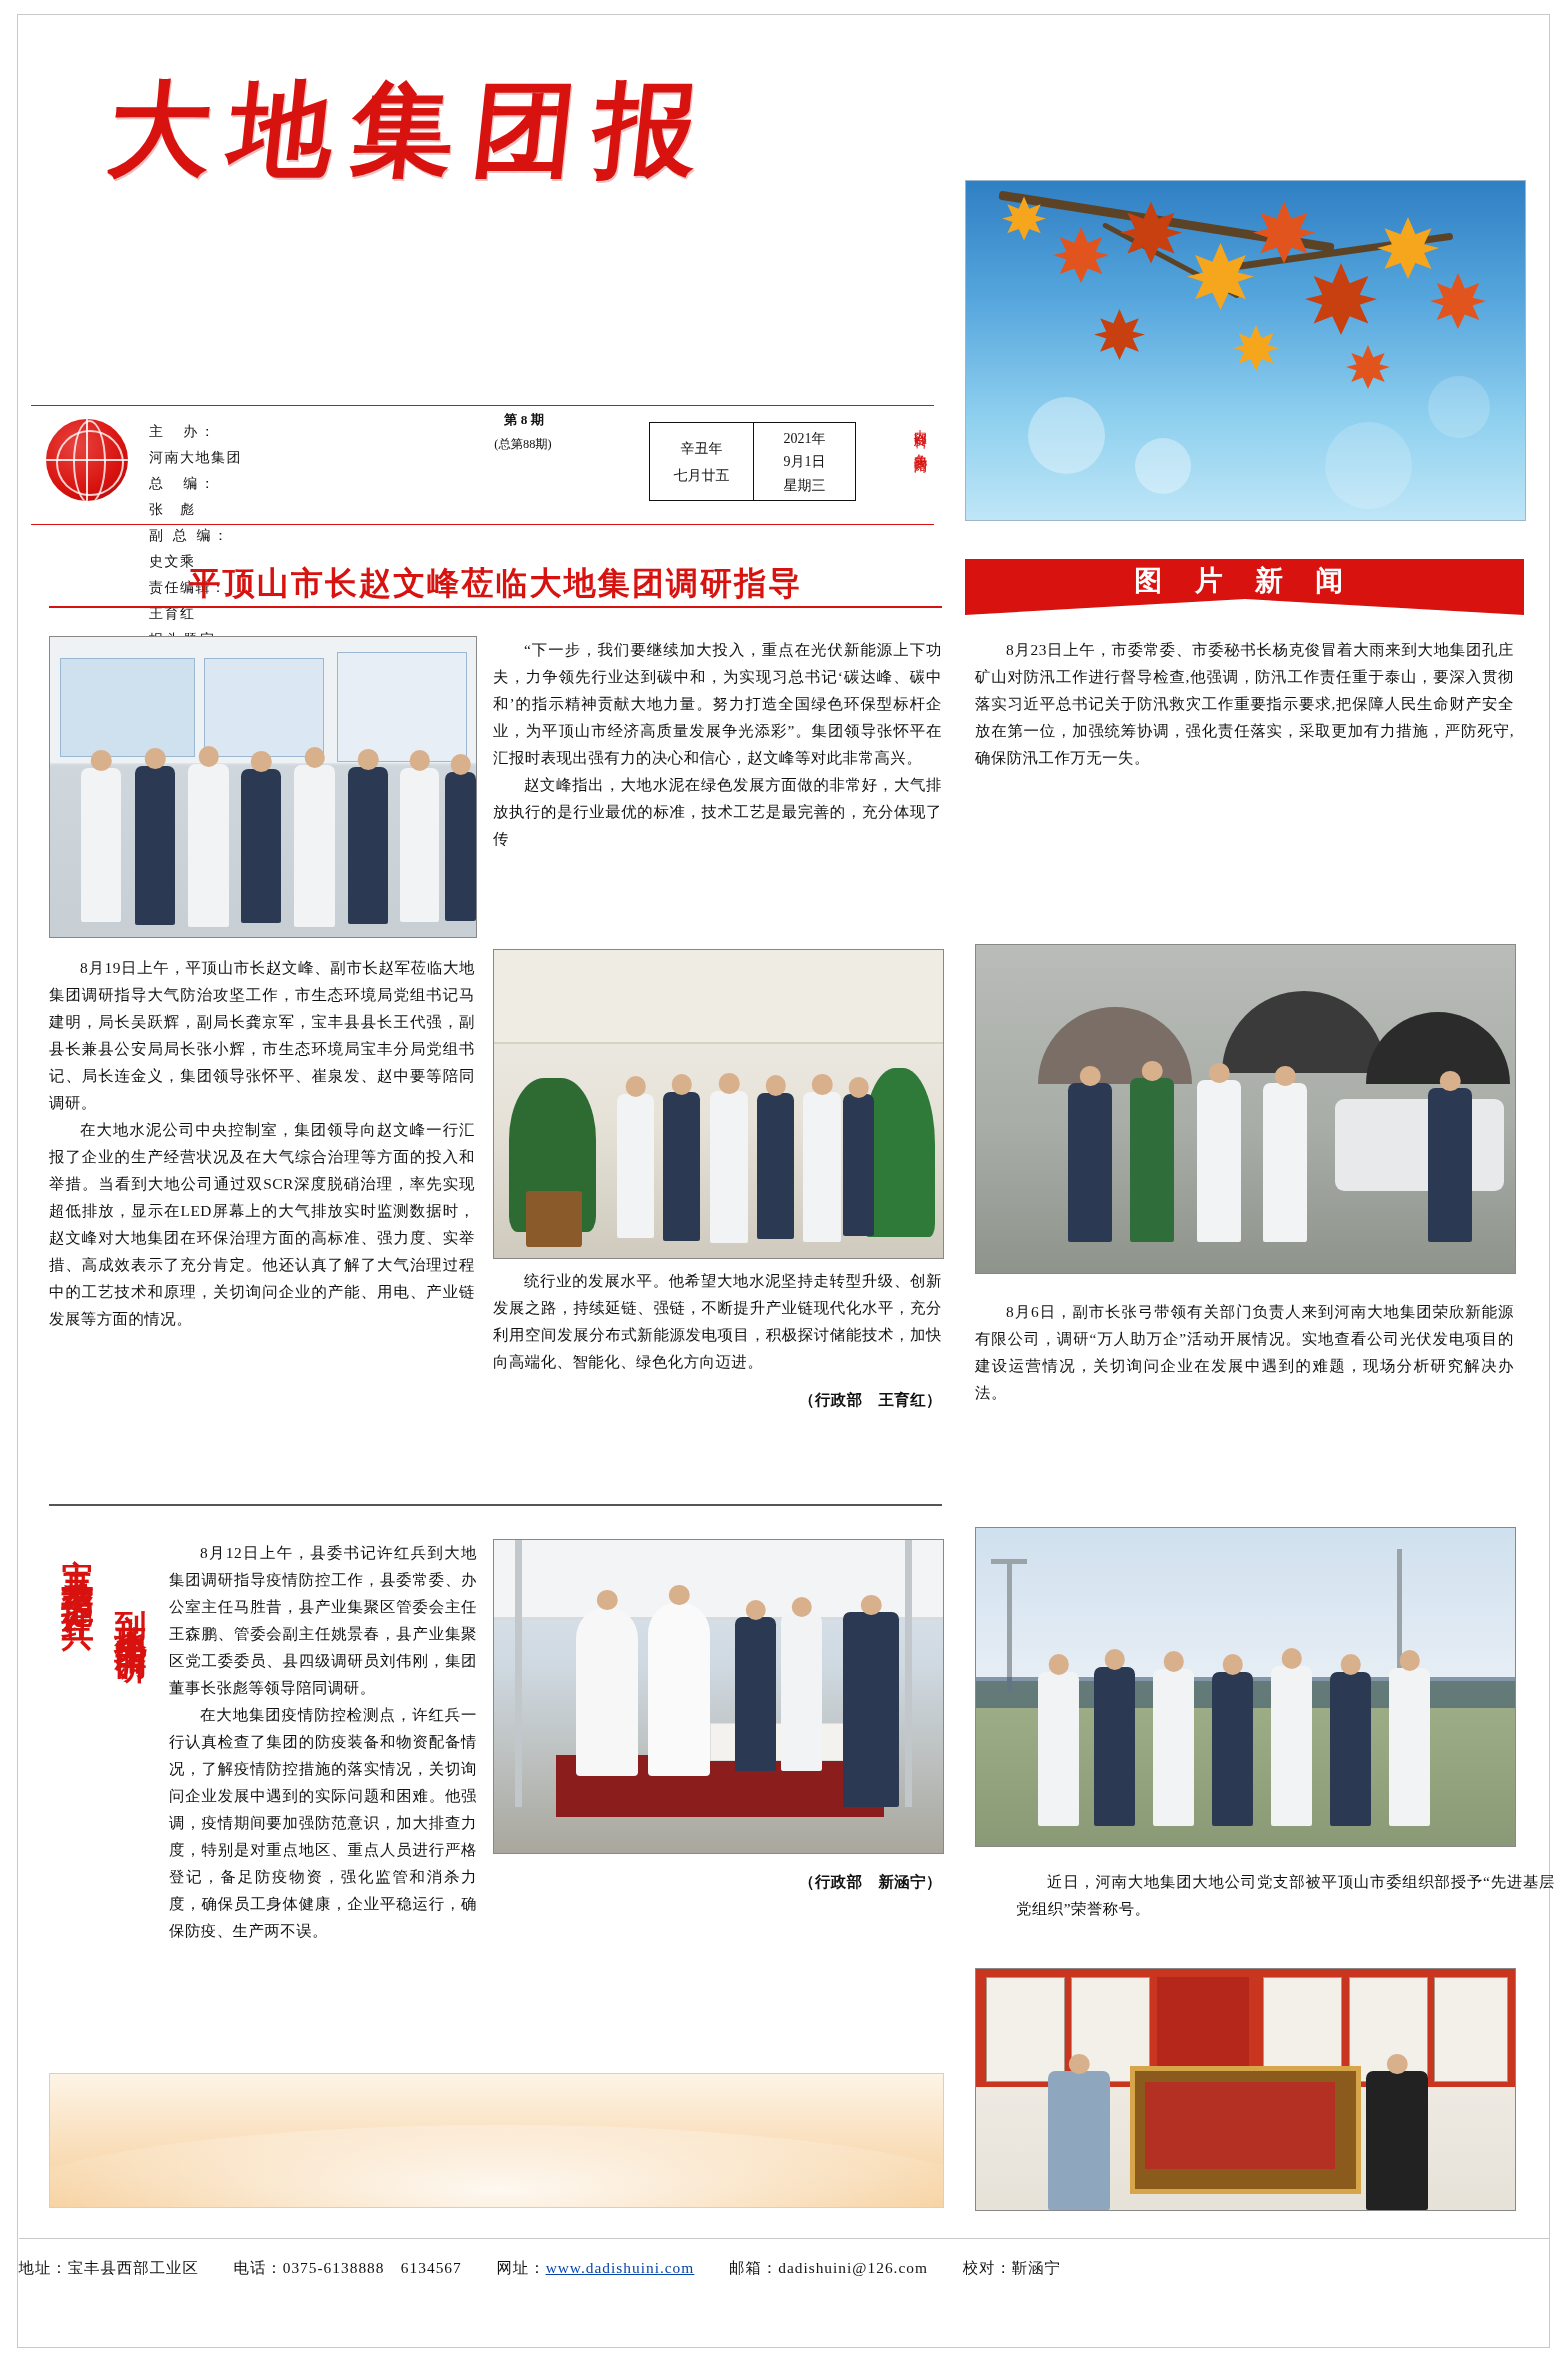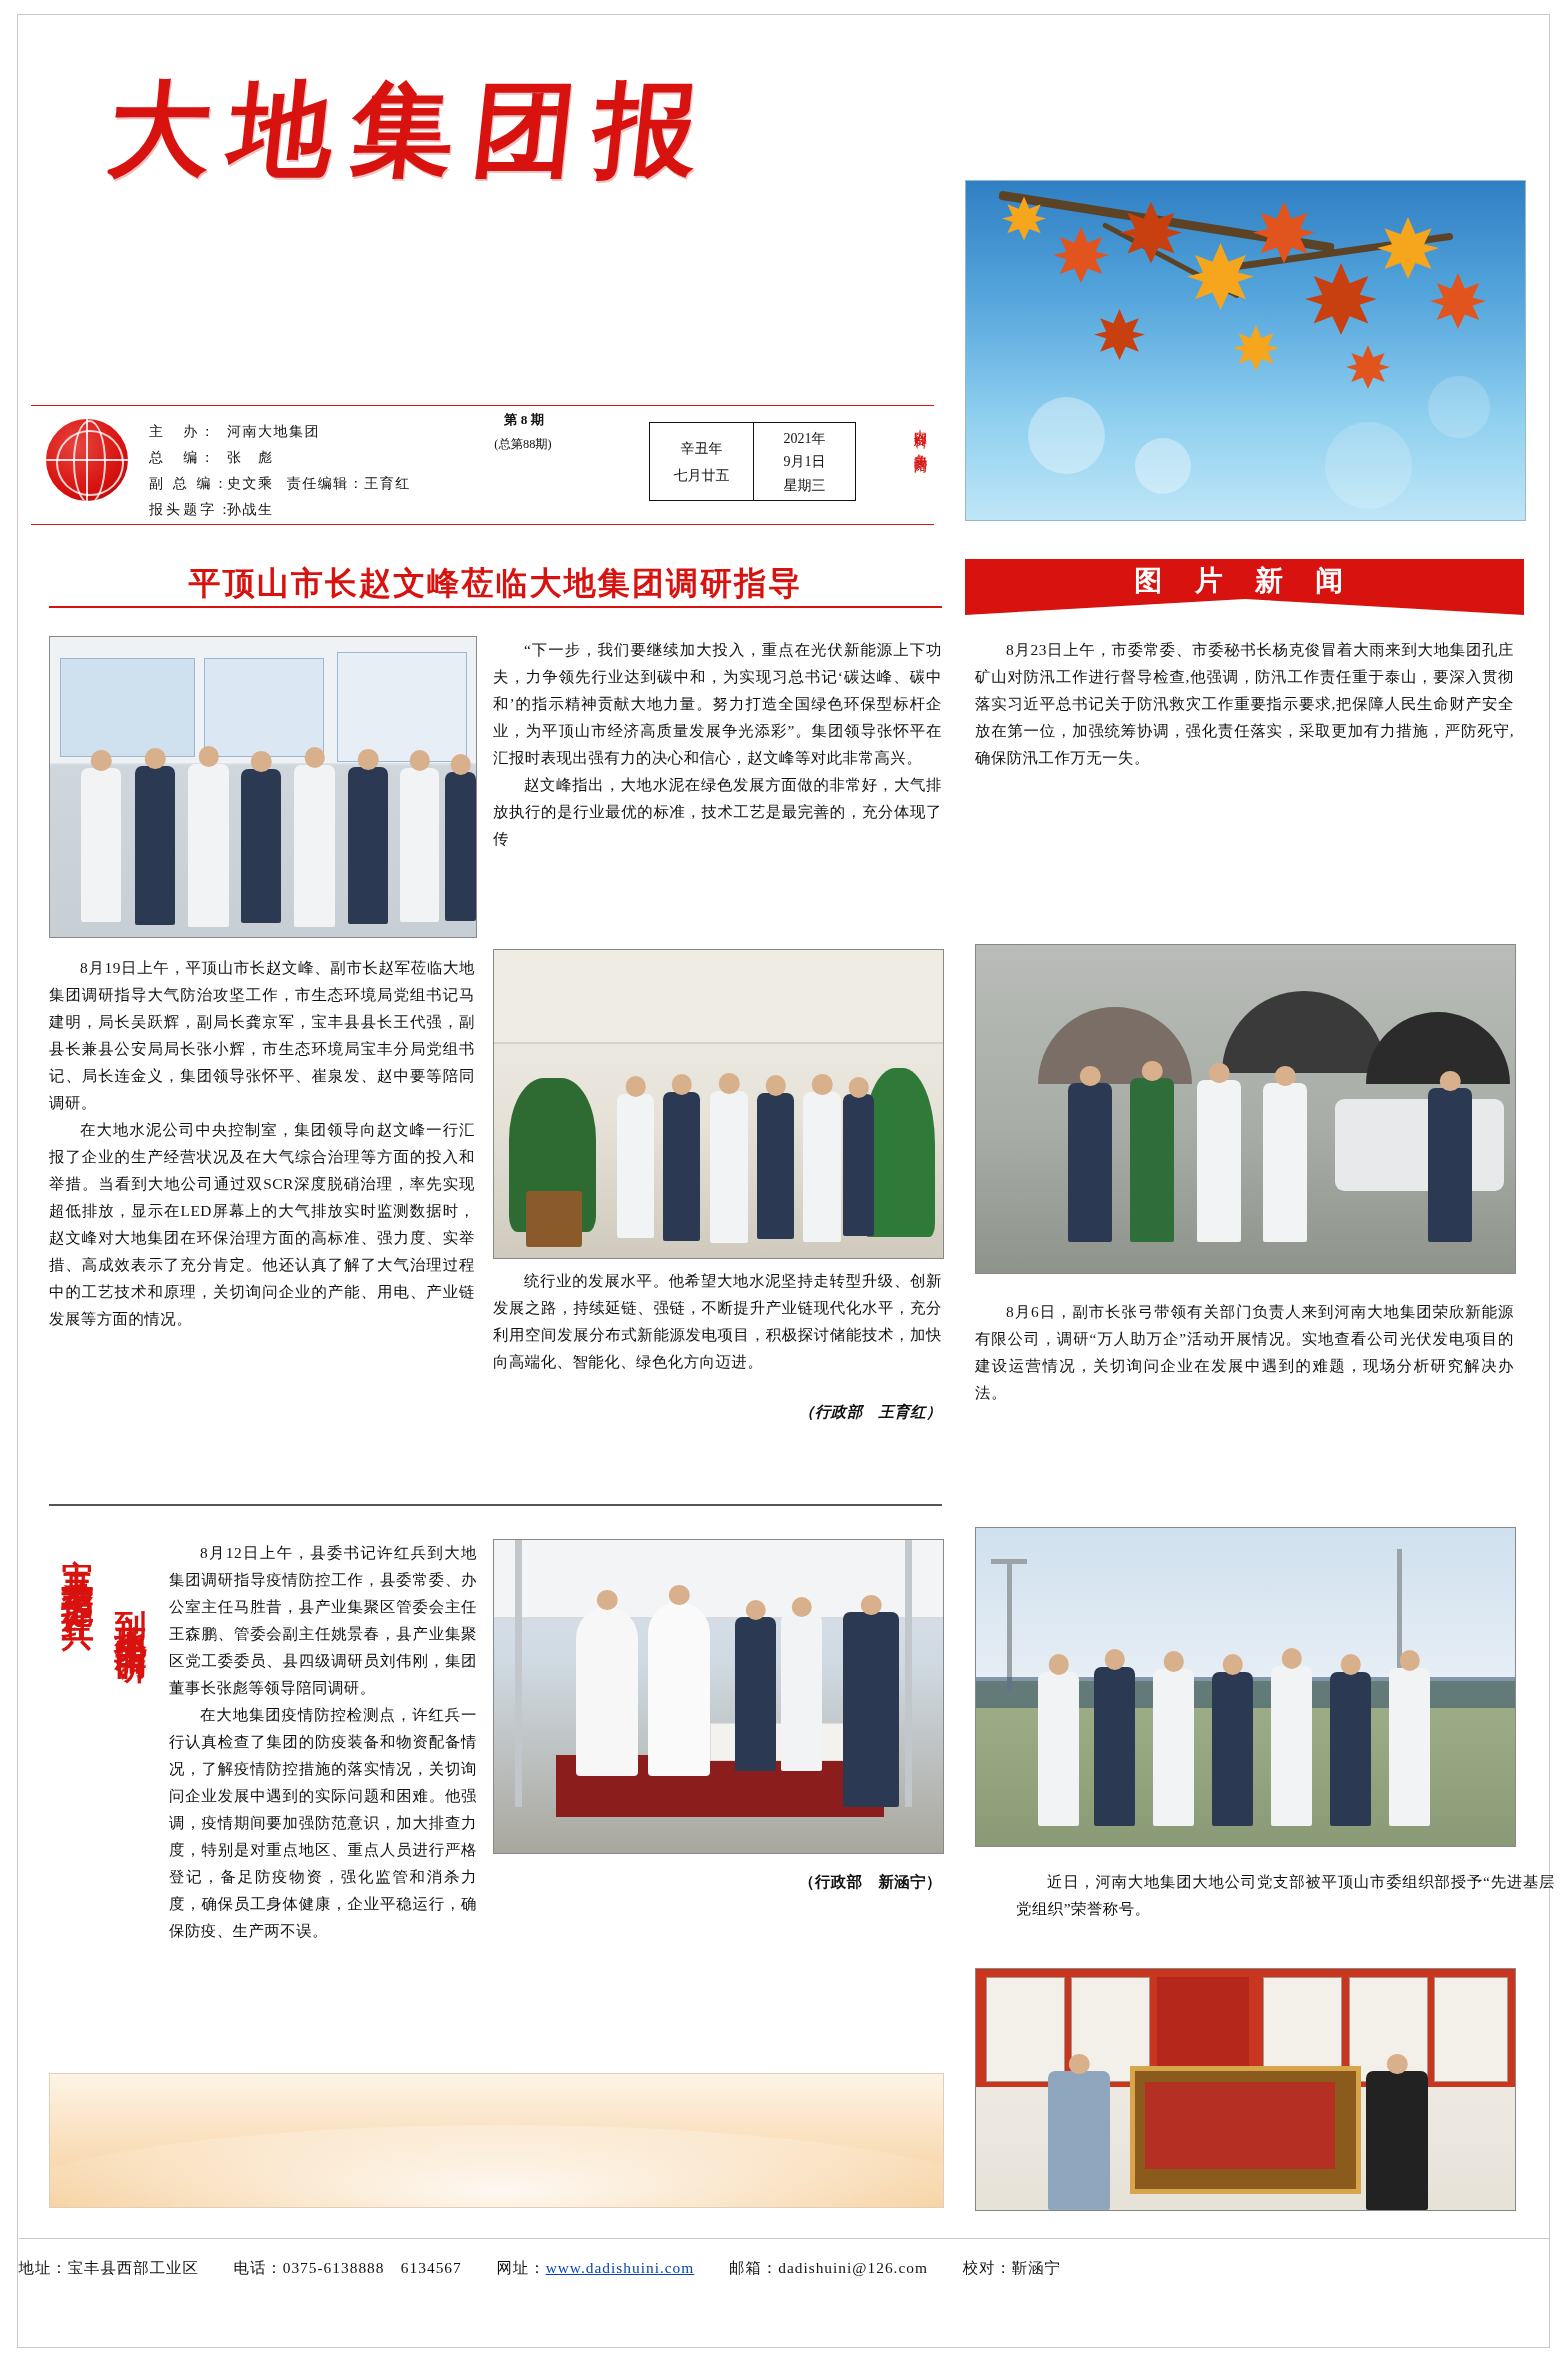--- a/index.html
+++ b/index.html
@@ -17,21 +17,21 @@
 
   .info-block{position:absolute;left:31px;top:405px;width:903px;height:118px;border-top:1.5px solid #d8120f;border-bottom:1.5px solid #d8120f;}
   .globe{position:absolute;left:15.4px;top:13.3px;width:82px;height:82px;border-radius:50%;
     background:radial-gradient(circle at 38% 32%,#e8443f 0%,#d8120f 60%,#a60b0b 100%);overflow:hidden;}
   .globe:before{content:"";position:absolute;left:0;top:40px;width:82px;height:2.1px;background:#fff;opacity:.85;}
   .globe:after{content:"";position:absolute;left:40px;top:0;width:2.1px;height:82px;background:#fff;opacity:.85;}
   .globe i{position:absolute;left:9.2px;top:10.3px;width:64px;height:62px;border:2.1px solid #fff;border-radius:50%;opacity:.8;}
   .globe u{position:absolute;left:27px;top:1px;width:29px;height:80px;border:2.1px solid #fff;border-radius:50%;opacity:.8;}
 
   .credits{position:absolute;left:118px;top:13.3px;width:380px;font-size:14px;line-height:26px;}
-  .credits .row{display:flex;white-space:nowrap;}
+  .credits .row{display:flex;white-space:nowrap;flex-direction:column;}
   .credits .lbl{display:inline-block;width:78px;letter-spacing:3.1px;}
   .credits .val{letter-spacing:1.5px;}
   .credits .sep{display:inline-block;width:13.3px;}
 
   .datebox{position:absolute;left:618px;top:16.4px;width:205px;height:77px;border:1px solid #111;display:flex;}
   .datebox .lunar{width:103px;border-right:1px solid #111;display:flex;flex-direction:column;justify-content:center;align-items:center;font-size:14px;line-height:27px;}
   .datebox .greg{width:101px;display:flex;flex-direction:column;justify-content:center;align-items:center;font-size:14px;line-height:23.6px;}
   .freebox{position:absolute;left:842px;top:13.3px;width:62px;height:82px;color:#d8120f;font-size:13.3px;
     writing-mode:vertical-rl;text-orientation:upright;letter-spacing:2.1px;line-height:30px;display:flex;}
 
@@ -201,21 +201,21 @@
     <p>在大地水泥公司中央控制室，集团领导向赵文峰一行汇报了企业的生产经营状况及在大气综合治理等方面的投入和举措。当看到大地公司通过双SCR深度脱硝治理，率先实现超低排放，显示在LED屏幕上的大气排放实时监测数据时，赵文峰对大地集团在环保治理方面的高标准、强力度、实举措、高成效表示了充分肯定。他还认真了解了大气治理过程中的工艺技术和原理，关切询问企业的产能、用电、产业链发展等方面的情况。</p>
   </div>
 
   <div class="col-text" style="left:493px;top:636px;width:449px;">
     <p>“下一步，我们要继续加大投入，重点在光伏新能源上下功夫，力争领先行业达到碳中和，为实现习总书记‘碳达峰、碳中和’的指示精神贡献大地力量。努力打造全国绿色环保型标杆企业，为平顶山市经济高质量发展争光添彩”。集团领导张怀平在汇报时表现出强有力的决心和信心，赵文峰等对此非常高兴。</p>
     <p>赵文峰指出，大地水泥在绿色发展方面做的非常好，大气排放执行的是行业最优的标准，技术工艺是最完善的，充分体现了传</p>
   </div>
 
   <div class="col-text" style="left:493px;top:1267px;width:449px;">
     <p>统行业的发展水平。他希望大地水泥坚持走转型升级、创新发展之路，持续延链、强链，不断提升产业链现代化水平，充分利用空间发展分布式新能源发电项目，积极探讨储能技术，加快向高端化、智能化、绿色化方向迈进。</p>
-    <p class="sign" style="text-indent:0;margin-top:23px;font-style:italic;">（行政部　王育红）</p>
+    <p class="sign" style="text-indent:0;margin-top:11px;">（行政部　王育红）</p>
   </div>
 
   <div style="position:absolute;left:49px;top:1504px;width:893px;height:1.5px;background:#555;"></div>
 
   <div class="vtitle" style="left:56px;top:1534px;font-size:32px;height:446px;">宝丰县委书记许红兵</div>
   <div class="vtitle" style="left:109px;top:1586px;font-size:32px;height:390px;">到大地集团调研</div>
 
   <div class="photo" style="left:493px;top:1539px;width:449px;height:313px;">
     <div style="position:absolute;inset:0;background:linear-gradient(180deg,#dfe7ee 0%,#cfd9e1 40%,#a9a79d 100%);"></div>
     <div style="position:absolute;left:0;top:0;width:100%;height:77px;background:#f2f4f6;border-bottom:3.1px solid #d7dbdf;"></div>

